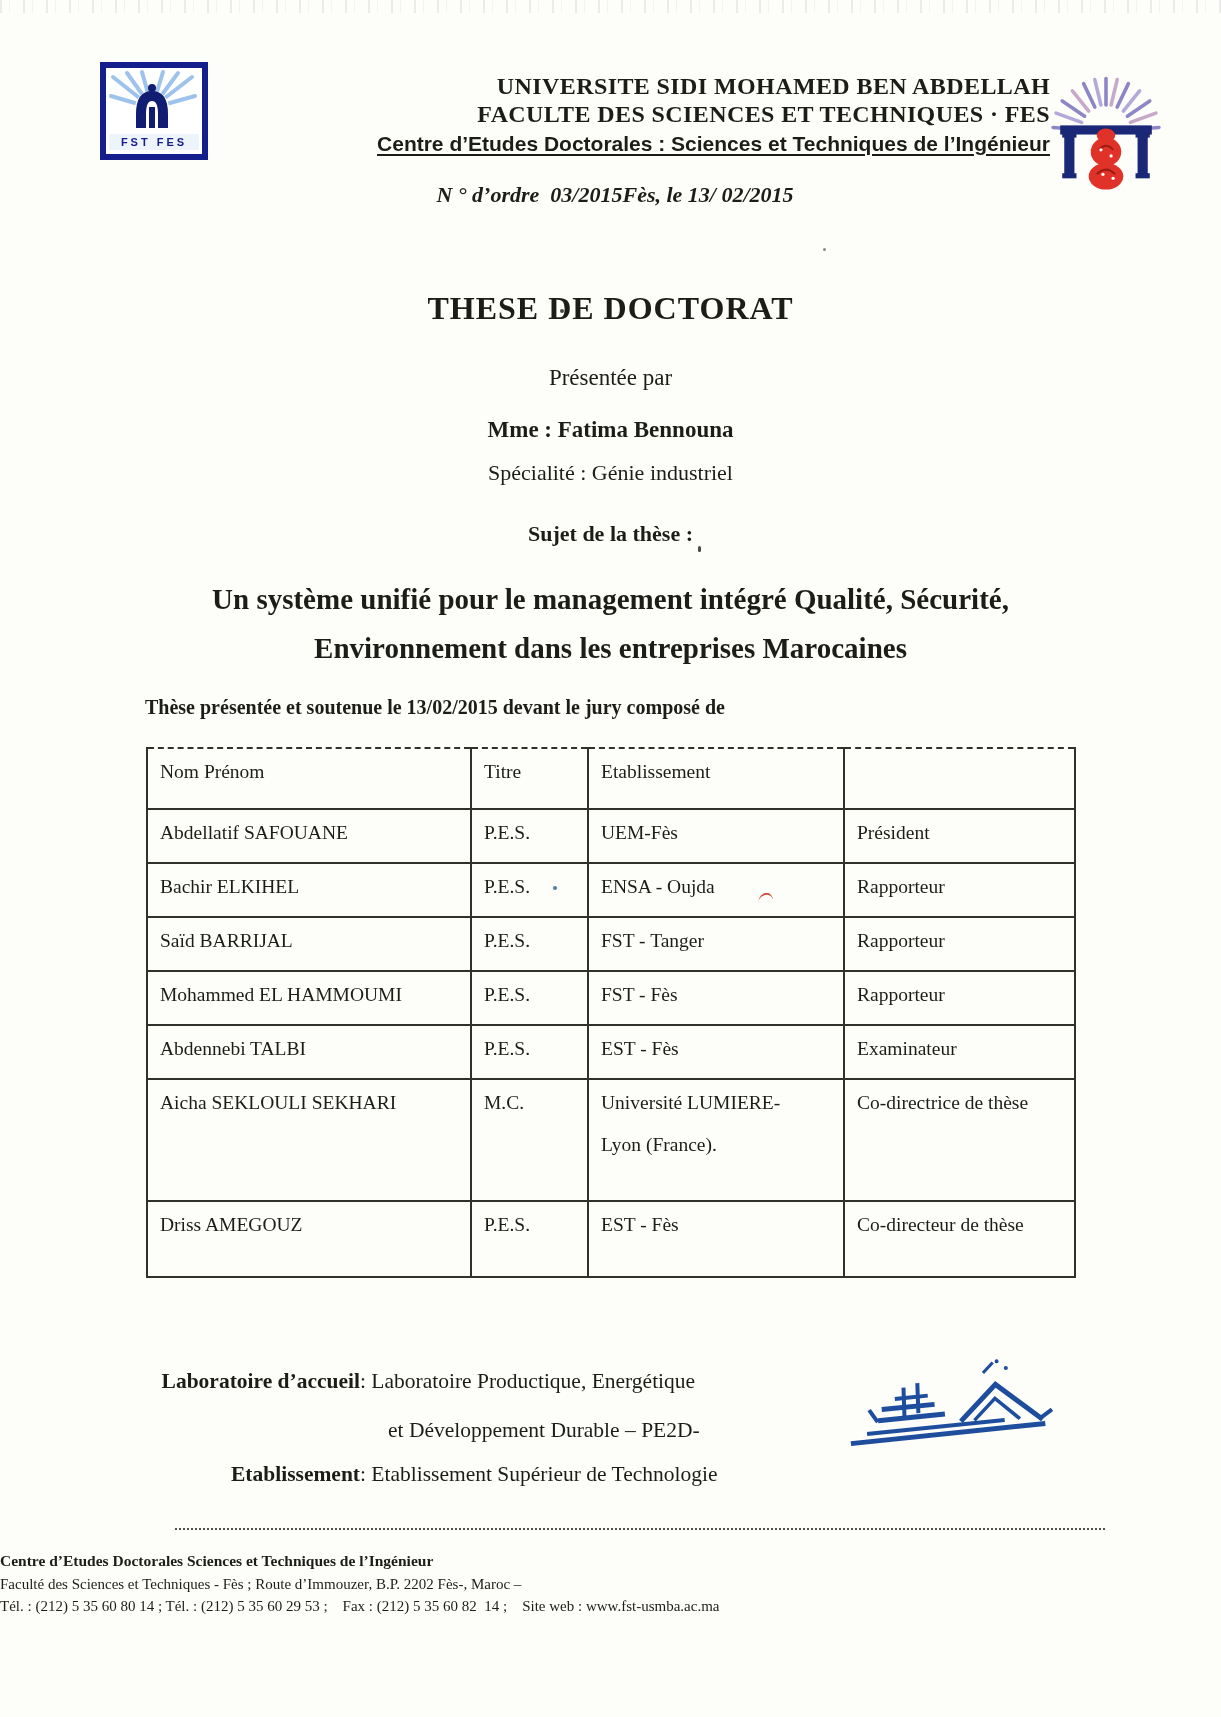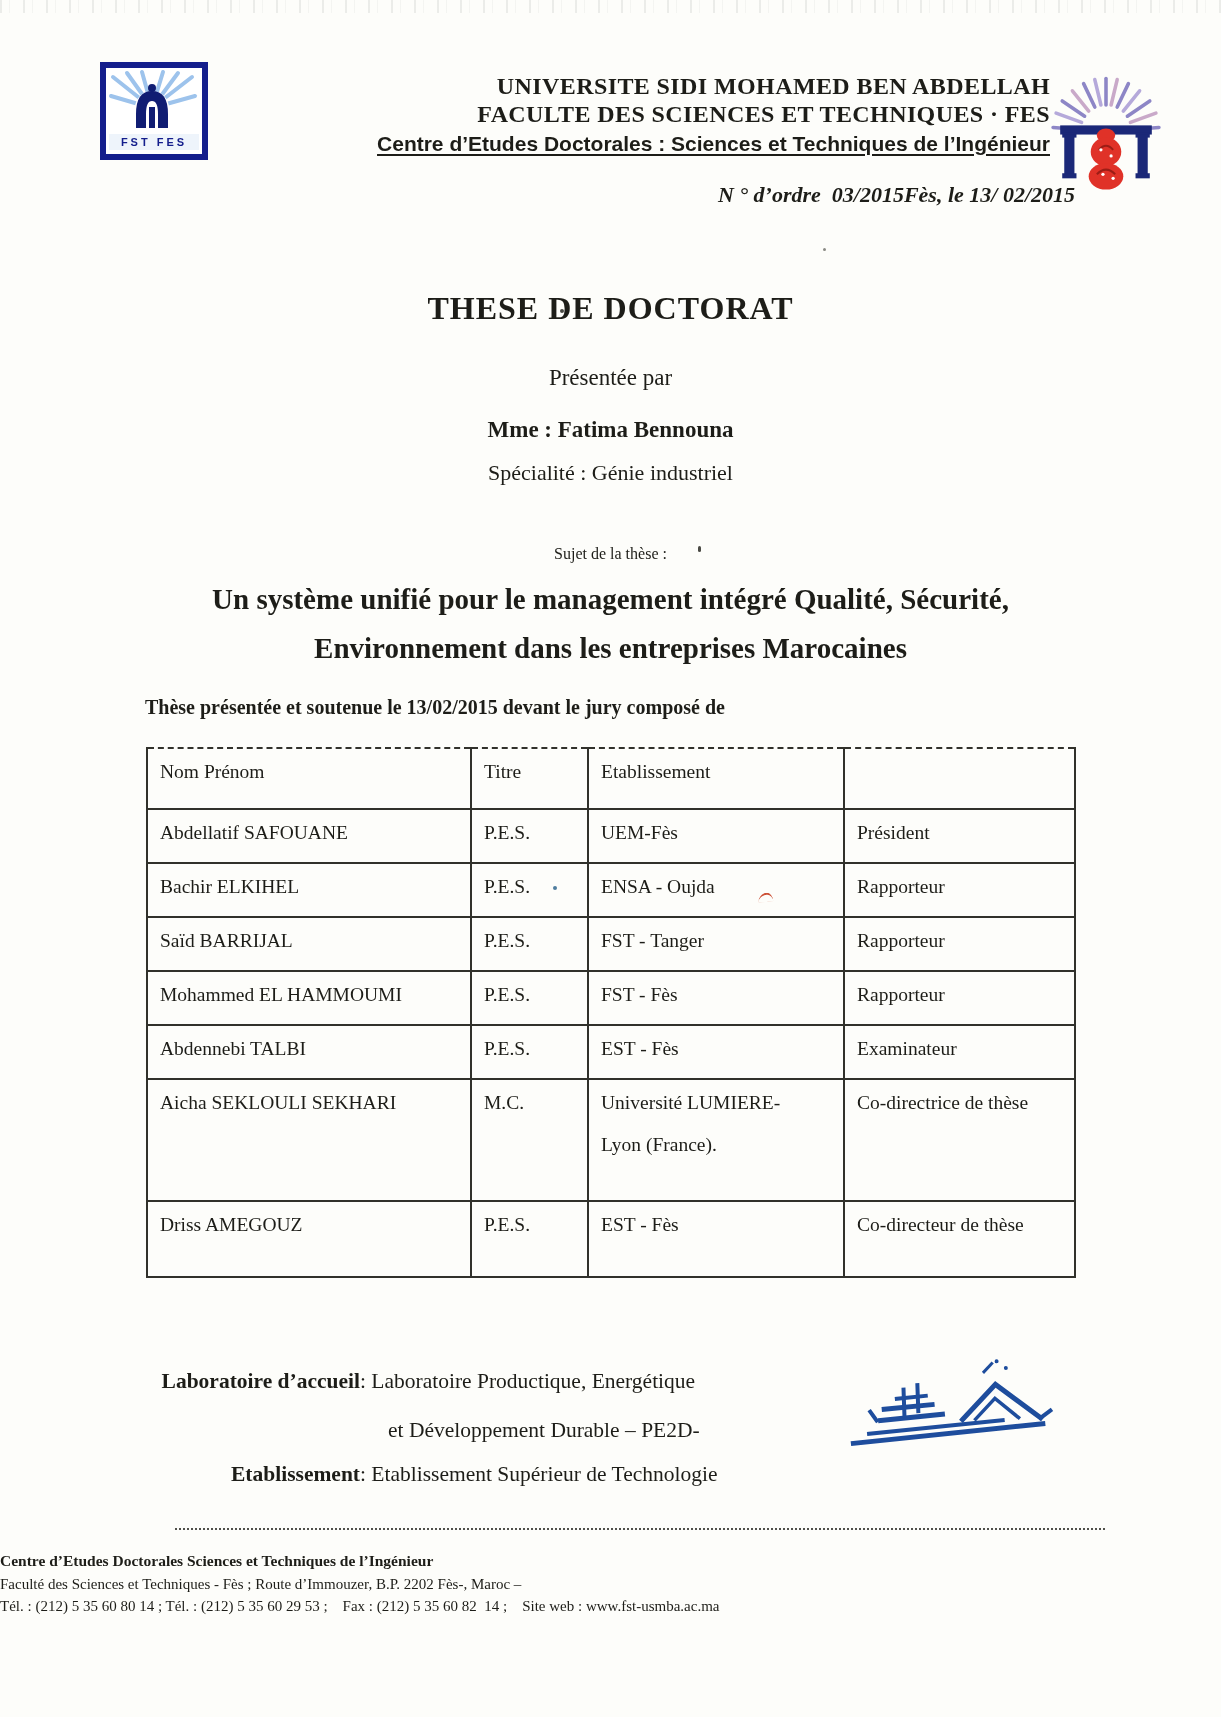--- a/index.html
+++ b/index.html
@@ -19,29 +19,29 @@
     border-radius:60% 40% 0 0 / 100% 100% 0 0; transform:rotate(-6deg); }
 
   
   .logo-left{ left:100px; top:62px; width:108px; height:98px; }
   .logo-right{ left:1050px; top:68px; width:112px; height:128px; }
   .header-text{ left:170px; top:72px; width:880px; text-align:right; }
   .ht1{ font-size:24px; font-weight:bold; letter-spacing:.4px; line-height:1.18; }
   .ht3{ font-family:"Liberation Sans", sans-serif; font-size:21px; font-weight:bold;
         text-decoration:underline; text-decoration-thickness:2px; text-underline-offset:3px; margin-top:3px; }
 
-  .order-line{ left:155px; right:146px; top:182px; display:flex; justify-content:flex-end;
+  .order-line{ left:155px; right:146px; top:182px; display:flex; justify-content:center;
     font-style:italic; font-weight:bold; font-size:22px; }
   .order-line span{ white-space:pre; }
 
   .t-doctype{ top:290px; font-size:32px; font-weight:bold; letter-spacing:1px; }
   .t-presented{ top:365px; font-size:23px; }
   .t-author{ top:417px; font-size:23px; font-weight:bold; }
   .t-specialty{ top:460px; font-size:22px; }
-  .t-subject{ top:545px; font-size:16px; }
+  .t-subject{ top:521px; font-size:22px;font-weight:bold; }
   .t-title{ font-size:29px; font-weight:bold; }
   .t-title1{ top:583px; } .t-title2{ top:632px; }
   .jury-intro{ left:145px; top:696px; font-size:20px; font-weight:bold; }
 
   
   .jury-table{ position:absolute; left:146px; top:747px; border-collapse:collapse; table-layout:fixed; }
   .jury-table td{ border:2px solid #31312b; vertical-align:top; padding:2px 12px;
     font-size:19.5px; line-height:2.15; white-space:pre-line; overflow:hidden; }
   .jury-table thead td{ border-top-style:dashed; border-bottom-style:dashed; }
   .jury-table thead tr{ height:61px; }

